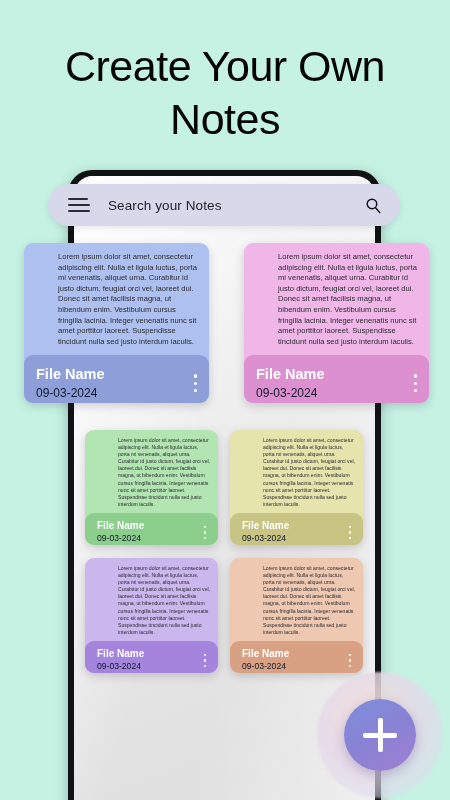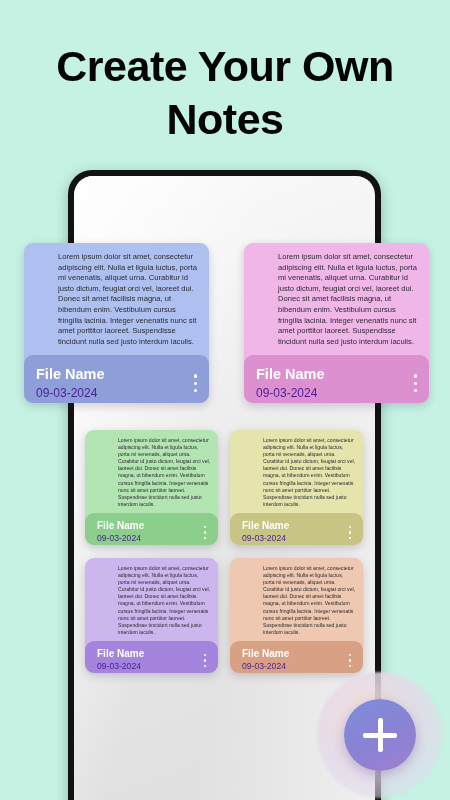--- a/index.html
+++ b/index.html
@@ -16,21 +16,21 @@
   }
 
   
   .headline {
     position:absolute;
     left:0; top:40px;
     width:450px;
     text-align:center;
     font-size:43px;
     line-height:53px;
-    font-weight:bold;
+    font-weight:normal;
     letter-spacing:-0.5px;
     color:#050505;
     white-space:pre-line;
   }
 
   
   .phone-frame {
     position:absolute;
     left:68px; top:170px;
     width:313px; height:640px;
@@ -101,21 +101,21 @@
   }
   .card-footer {
     display:flex;
     align-items:center;
     justify-content:space-between;
     border-radius:9px;
     padding:0 12px;
   }
   .card-meta { display:flex; flex-direction:column; }
   .card-name { color:#ffffff; font-weight:bold; }
-  .card-date { color:#4c1d95; }
+  .card-date { color:#0f172a; }
   .kebab { display:flex; flex-direction:column; align-items:center; }
   .kebab span { display:block; background:#ffffff; border-radius:50%; }
 
   
   .card.big { width:185px; height:160px; }
   .card.big .card-body p { font-size:7.6px; line-height:10.6px; }
   .card.big .card-footer { height:56px; margin:0; }
   .card.big .card-name { font-size:14.5px; line-height:18px; }
   .card.big .card-date { font-size:12px; line-height:16px; margin-top:2px; }
   .card.big .kebab span { width:3.2px; height:3.2px; margin:2.1px 0; }
@@ -173,20 +173,32 @@
 
   <div class="headline">Create Your Own
 Notes</div>
 
   <div class="phone-frame" style="background: rgb(17, 18, 20);">
     <div class="phone-screen">
       <div class="screen-sheen"></div>
     </div>
   </div>
 
+  <div class="search-bar" style="background: rgb(215, 217, 234);">
+    <span class="hamburger">
+      <i></i>
+        <i></i>
+        <i></i>
+    </span>
+    <span class="search-placeholder">Search your Notes</span>
+    <svg class="search-icon" viewBox="0 0 20 20">
+      <circle cx="8.2" cy="8.2" r="5.6" fill="none" stroke="#111214" stroke-width="1.7"></circle>
+      <line x1="12.4" y1="12.6" x2="17.4" y2="18.4" stroke="#111214" stroke-width="1.7" stroke-linecap="round"></line>
+    </svg>
+  </div>
 
   <div class="card big" id="card-1" style="background: rgb(174, 192, 240);">
     <div class="card-body">
       <p>Lorem ipsum dolor sit amet, consectetur adipiscing elit. Nulla et ligula luctus, porta mi venenatis, aliquet urna. Curabitur id justo dictum, feugiat orci vel, laoreet dui. Donec sit amet facilisis magna, ut bibendum enim. Vestibulum cursus fringilla lacinia. Integer venenatis nunc sit amet porttitor laoreet. Suspendisse tincidunt nulla sed justo interdum iaculis.</p>
     </div>
     <div class="card-footer" style="background: rgb(142, 158, 216);">
       <span class="card-meta">
         <span class="card-name">File Name</span>
         <span class="card-date">09-03-2024</span>
       </span>

